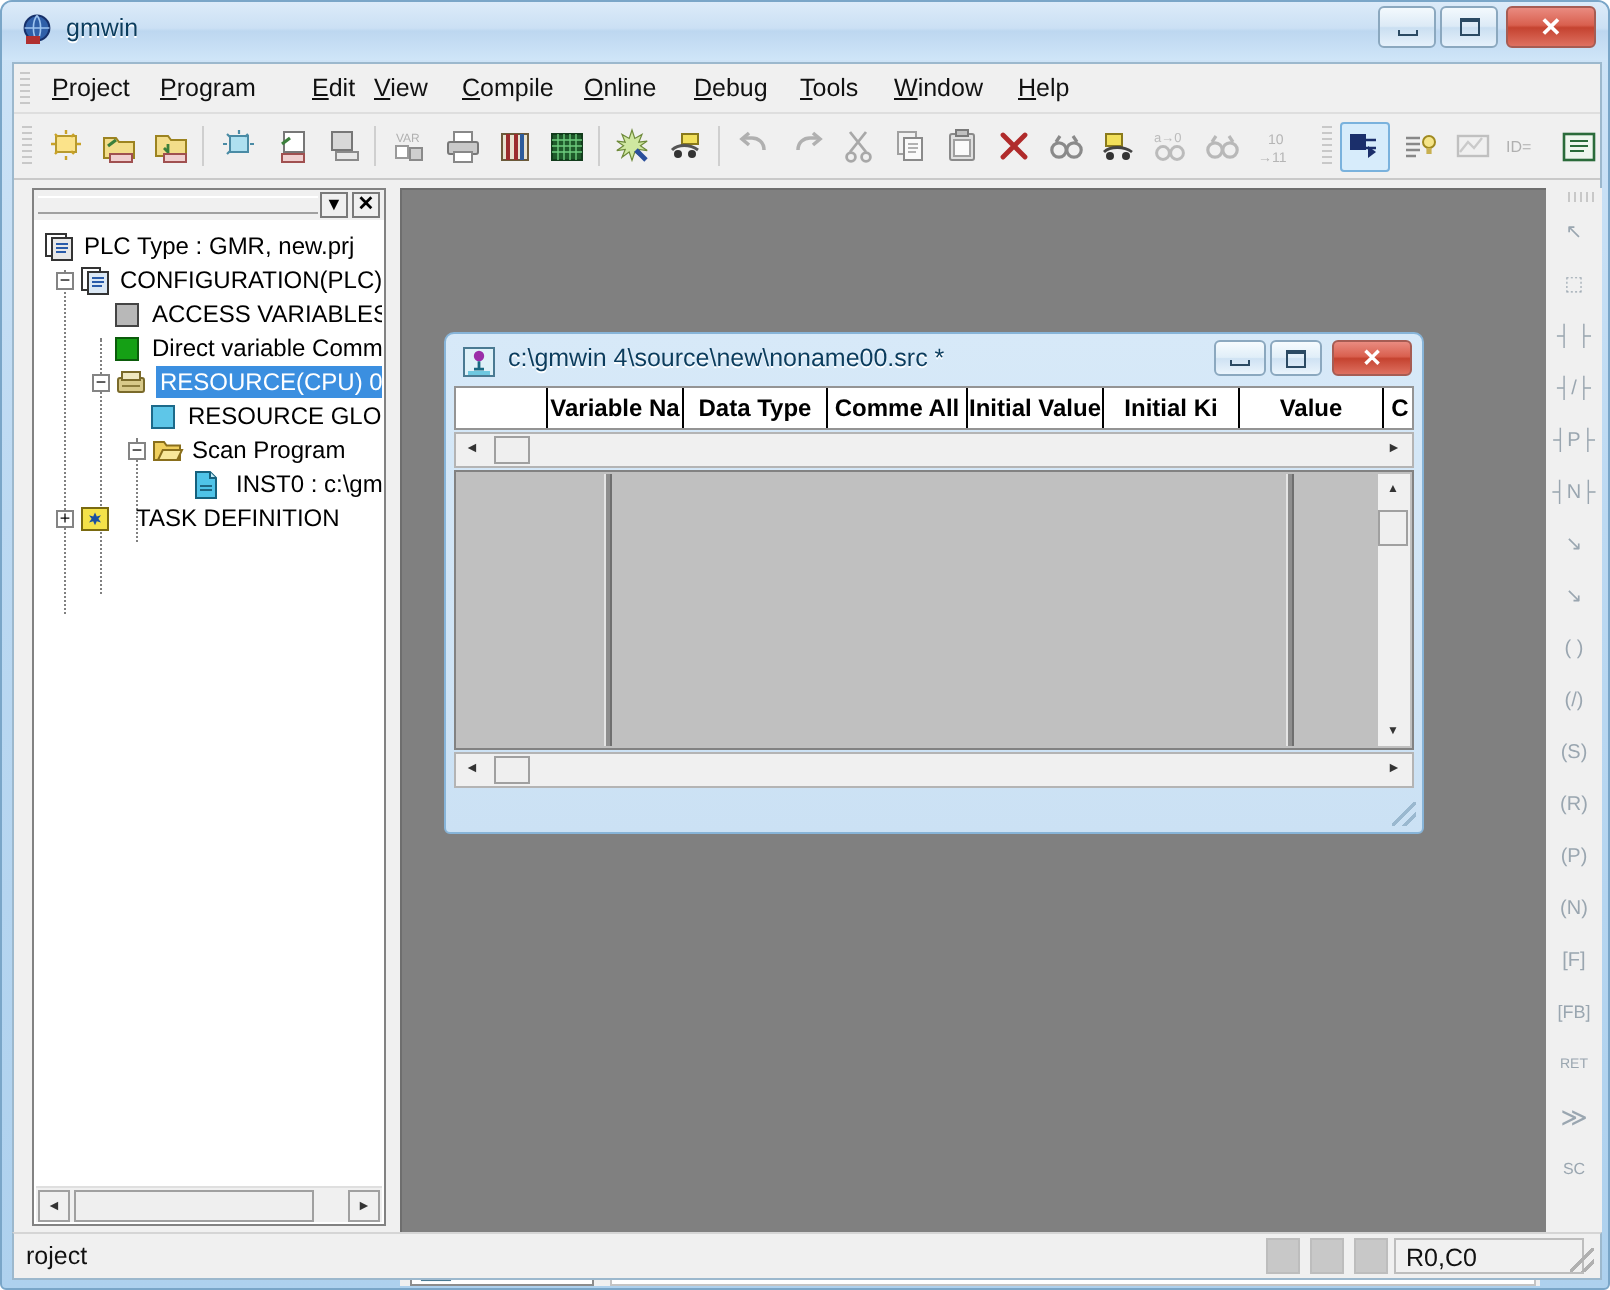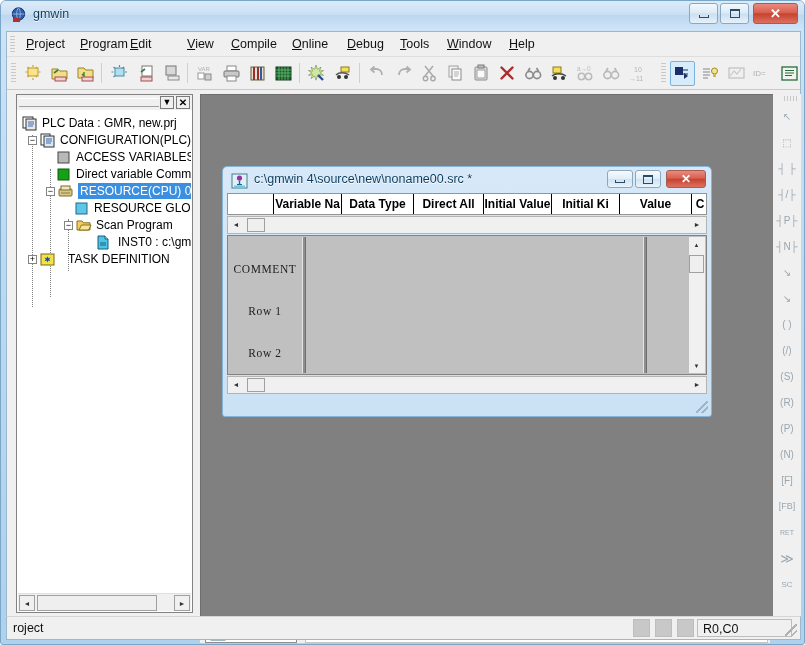--- a/index.html
+++ b/index.html
@@ -384,21 +384,21 @@
       <span class="wbtn-glyph">✕</span>
     </div>
   </div>
 
   <div id="client">
 
     <div id="menubar">
       <div id="menu-grip"></div>
       <div class="menu-item" style="left:12px"><u>P</u>roject</div>
       <div class="menu-item" style="left:66px"><u>P</u>rogram</div>
-      <div class="menu-item" style="left:116px"><u>E</u>dit</div>
+      <div class="menu-item" style="left:142px"><u>E</u>dit</div>
       <div class="menu-item" style="left:173px"><u>V</u>iew</div>
       <div class="menu-item" style="left:217px"><u>C</u>ompile</div>
       <div class="menu-item" style="left:278px"><u>O</u>nline</div>
       <div class="menu-item" style="left:333px"><u>D</u>ebug</div>
       <div class="menu-item" style="left:386px"><u>T</u>ools</div>
       <div class="menu-item" style="left:433px"><u>W</u>indow</div>
       <div class="menu-item" style="left:495px"><u>H</u>elp</div>
     </div>
 
     <div id="toolbar">
@@ -619,21 +619,21 @@
         <div class="tdash" style="left:14px; top:24px; height:172px;"></div>
         <div class="tdash" style="left:32px; top:58px; height:128px;"></div>
         <div class="tdash" style="left:50px; top:108px; height:52px;"></div>
 
         <div class="tnode" style="left:4px; top:4px;">
           <svg class="ticon" viewBox="0 0 16 15">
             <rect x="1" y="1" width="10" height="11" fill="#fff" stroke="#333"></rect>
             <rect x="4" y="3" width="10" height="11" fill="#e8e8e8" stroke="#333"></rect>
             <path d="M6 6h6M6 8h6M6 10h5" stroke="#2a5caa" stroke-width="0.9"></path>
           </svg>
-          <span class="tlabel">PLC Data : GMR, new.prj</span>
+          <span class="tlabel">PLC Type : GMR, new.prj</span>
         </div>
 
         <div class="tnode" style="left:10px; top:21px;">
           <div class="texp">−</div>
           <svg class="ticon" style="left:12px" viewBox="0 0 16 15">
             <rect x="1" y="1" width="9" height="11" fill="#fff" stroke="#333"></rect>
             <rect x="4" y="3" width="10" height="11" fill="#dbe8f5" stroke="#333"></rect>
             <path d="M6 6h6M6 8h6M6 10h5" stroke="#2a5caa" stroke-width="0.9"></path>
           </svg>
           <span class="tlabel" style="left:32px">CONFIGURATION(PLC)</span>
@@ -756,39 +756,34 @@
           </div>
           <div class="cwbtn" id="cbtn-close">
             <span class="cwbtn-glyph">✕</span>
           </div>
         </div>
 
         <div id="var-header">
           <div class="vh-cell" style="left:0px;   width:46px"></div>
           <div class="vh-cell" style="left:46px;  width:68px">Variable Na</div>
           <div class="vh-cell" style="left:114px; width:72px">Data Type</div>
-          <div class="vh-cell" style="left:186px; width:70px">Direct All</div>
+          <div class="vh-cell" style="left:186px; width:70px">Comme All</div>
           <div class="vh-cell" style="left:256px; width:68px">Initial Value</div>
           <div class="vh-cell" style="left:324px; width:68px">Initial Ki</div>
           <div class="vh-cell" style="left:392px; width:72px">Value</div>
           <div class="vh-cell" style="left:464px; width:16px; border-right:none">C</div>
         </div>
 
         <div id="child-hscroll1">
           <div class="sb-arrow" style="left:1px; top:0px; width:14px; height:14px; border:none; background:transparent;">◄</div>
           <div class="hs-thumb"></div>
           <div class="sb-arrow" style="right:2px; top:0px; width:14px; height:14px; border:none; background:transparent;">►</div>
         </div>
 
         <div id="grid">
-          <div id="grid-left">
-            <div class="grow-label" style="top:26px">COMMENT</div>
-            <div class="grow-label" style="top:68px">Row  1</div>
-            <div class="grow-label" style="top:110px">Row  2</div>
-          </div>
           <div class="gsplit" style="left:74px"></div>
           <div class="gsplit" style="left:415px"></div>
           <div id="grid-vscroll">
             <div class="sb-arrow" style="left:0px; top:0px; width:15px; height:15px; border:none; background:transparent; font-size:6px;">▲</div>
             <div id="gvs-thumb"></div>
             <div class="sb-arrow" style="left:0px; bottom:0px; top:auto; width:15px; height:15px; border:none; background:transparent; font-size:6px;">▼</div>
           </div>
         </div>
 
         <div id="child-hscroll2">

